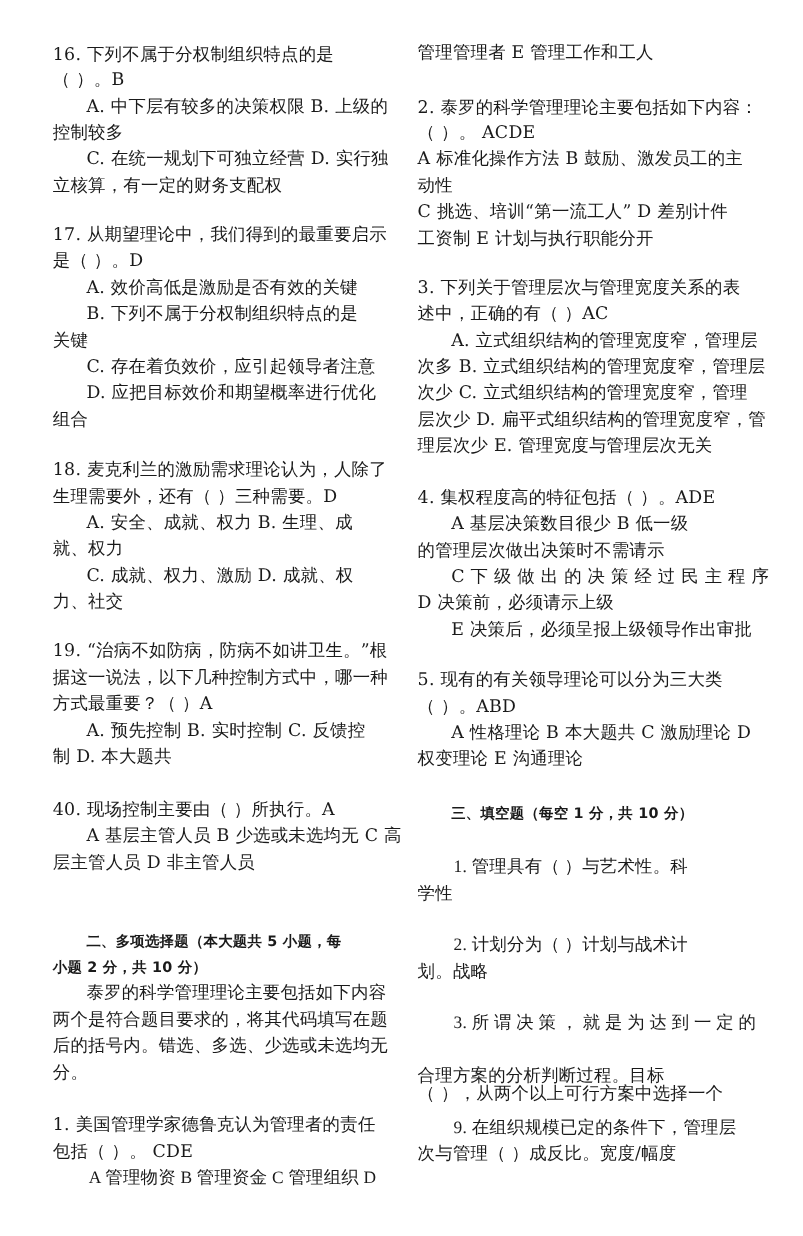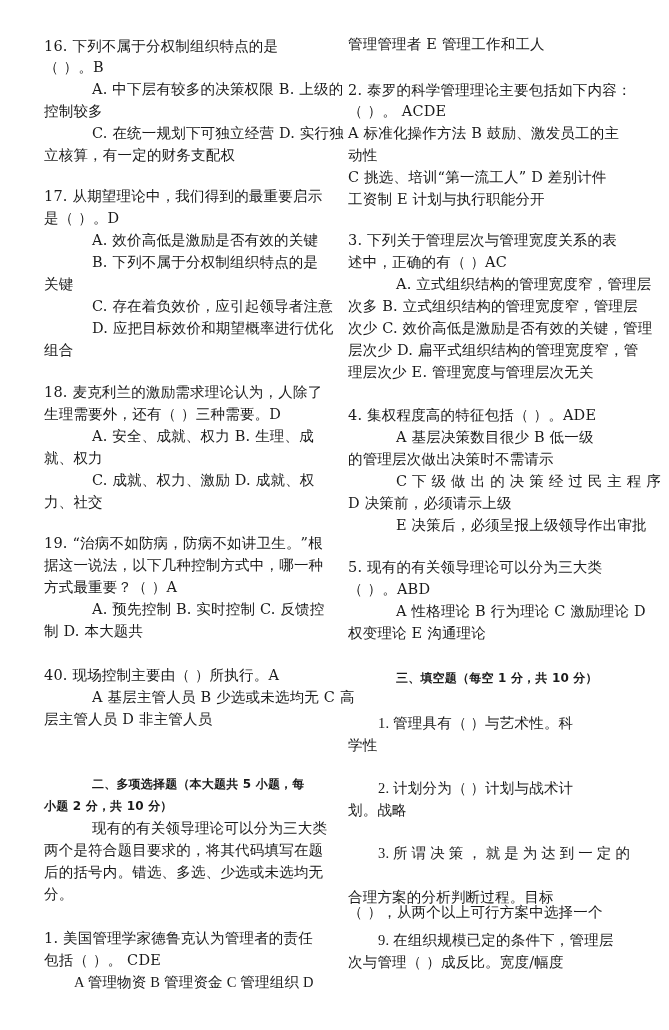--- a/index.html
+++ b/index.html
@@ -8,21 +8,21 @@
     font-family: "DejaVu Serif", "Liberation Serif", serif;
     color: #1a1a1a; font-size: 14.5px;
   }
   .col { position: absolute; top: 0; }
   .col-left { left: 44px; width: 276px; }
   .col-right { left: 348px; width: 276px; }
   .line {
     position: absolute; left: 0; white-space: nowrap;
     line-height: 20px; height: 20px; letter-spacing: 0.2px;
   }
-  .ind { left: 28px; margin-left: 20px; }
+  .ind { left: 28px; }
   .ind2 { left: 30px; font-family: Liberation Serif, serif; }
   .bold { font-family: "DejaVu Sans", "Liberation Sans", sans-serif; font-weight: bold; font-size: 12px; }
 </style>
 </head>
 <body>
 
 <div class="col col-left">
 
   <div>
     <div class="line" style="top:36px">16. 下列不属于分权制组织特点的是</div>
@@ -63,21 +63,21 @@
 
   <div>
     <div class="line" style="top:665px">40. 现场控制主要由（ ）所执行。A</div>
     <div class="line ind" style="top:687px">A 基层主管人员 B 少选或未选均无 C 高</div>
     <div class="line" style="top:709px">层主管人员 D 非主管人员</div>
   </div>
 
   <div>
     <div class="line ind bold" style="top:774px">二、多项选择题（本大题共 5 小题，每</div>
     <div class="line bold" style="top:796px">小题 2 分，共 10 分）</div>
-    <div class="line ind" style="top:818px">现有的有关领导理论可以分为三大类</div>
+    <div class="line ind" style="top:818px">泰罗的科学管理理论主要包括如下内容</div>
     <div class="line" style="top:840px">两个是符合题目要求的，将其代码填写在题</div>
     <div class="line" style="top:862px">后的括号内。错选、多选、少选或未选均无</div>
     <div class="line" style="top:884px">分。</div>
   </div>
 
   <div>
     <div class="line" style="top:928px">1. 美国管理学家德鲁克认为管理者的责任</div>
     <div class="line" style="top:950px">包括（        ）。 CDE</div>
     <div class="line ind2" style="top:972px">A 管理物资  B 管理资金  C 管理组织  D</div>
   </div>
@@ -96,38 +96,38 @@
     <div class="line" style="top:145px">动性</div>
     <div class="line" style="top:167px">C 挑选、培训“第一流工人”    D 差别计件</div>
     <div class="line" style="top:189px">工资制   E 计划与执行职能分开</div>
   </div>
 
   <div>
     <div class="line" style="top:230px">3. 下列关于管理层次与管理宽度关系的表</div>
     <div class="line" style="top:252px">述中，正确的有（          ）AC</div>
     <div class="line ind" style="top:274px">A. 立式组织结构的管理宽度窄，管理层</div>
     <div class="line" style="top:296px">次多 B. 立式组织结构的管理宽度窄，管理层</div>
-    <div class="line" style="top:318px">次少 C. 效价高低是激励是否有效的关键，管理</div>
+    <div class="line" style="top:318px">次少 C. 立式组织结构的管理宽度窄，管理</div>
     <div class="line" style="top:340px">层次少 D. 扁平式组织结构的管理宽度窄，管</div>
     <div class="line" style="top:362px">理层次少 E. 管理宽度与管理层次无关</div>
   </div>
 
   <div>
     <div class="line" style="top:405px">4. 集权程度高的特征包括（          ）。ADE</div>
     <div class="line ind" style="top:427px">A  基层决策数目很少            B  低一级</div>
     <div class="line" style="top:449px">的管理层次做出决策时不需请示</div>
     <div class="line ind" style="top:471px">C  下 级 做 出 的 决 策 经 过 民 主 程 序</div>
     <div class="line" style="top:493px">D  决策前，必须请示上级</div>
     <div class="line ind" style="top:515px">E  决策后，必须呈报上级领导作出审批</div>
   </div>
 
   <div>
     <div class="line" style="top:557px">5. 现有的有关领导理论可以分为三大类</div>
     <div class="line" style="top:579px">（        ）。ABD</div>
-    <div class="line ind" style="top:601px">A  性格理论  B  行为理论  C  激励理论  D</div>
+    <div class="line ind" style="top:601px">A  性格理论  B  本大题共  C  激励理论  D</div>
     <div class="line" style="top:623px">权变理论  E 沟通理论</div>
   </div>
 
   <div>
     <div class="line ind bold" style="top:668px">三、填空题（每空 1 分，共 10 分）</div>
   </div>
 
   <div>
     <div class="line ind2" style="top:713px">1. 管理具有（          ）与艺术性。科</div>
     <div class="line" style="top:735px">学性</div>

